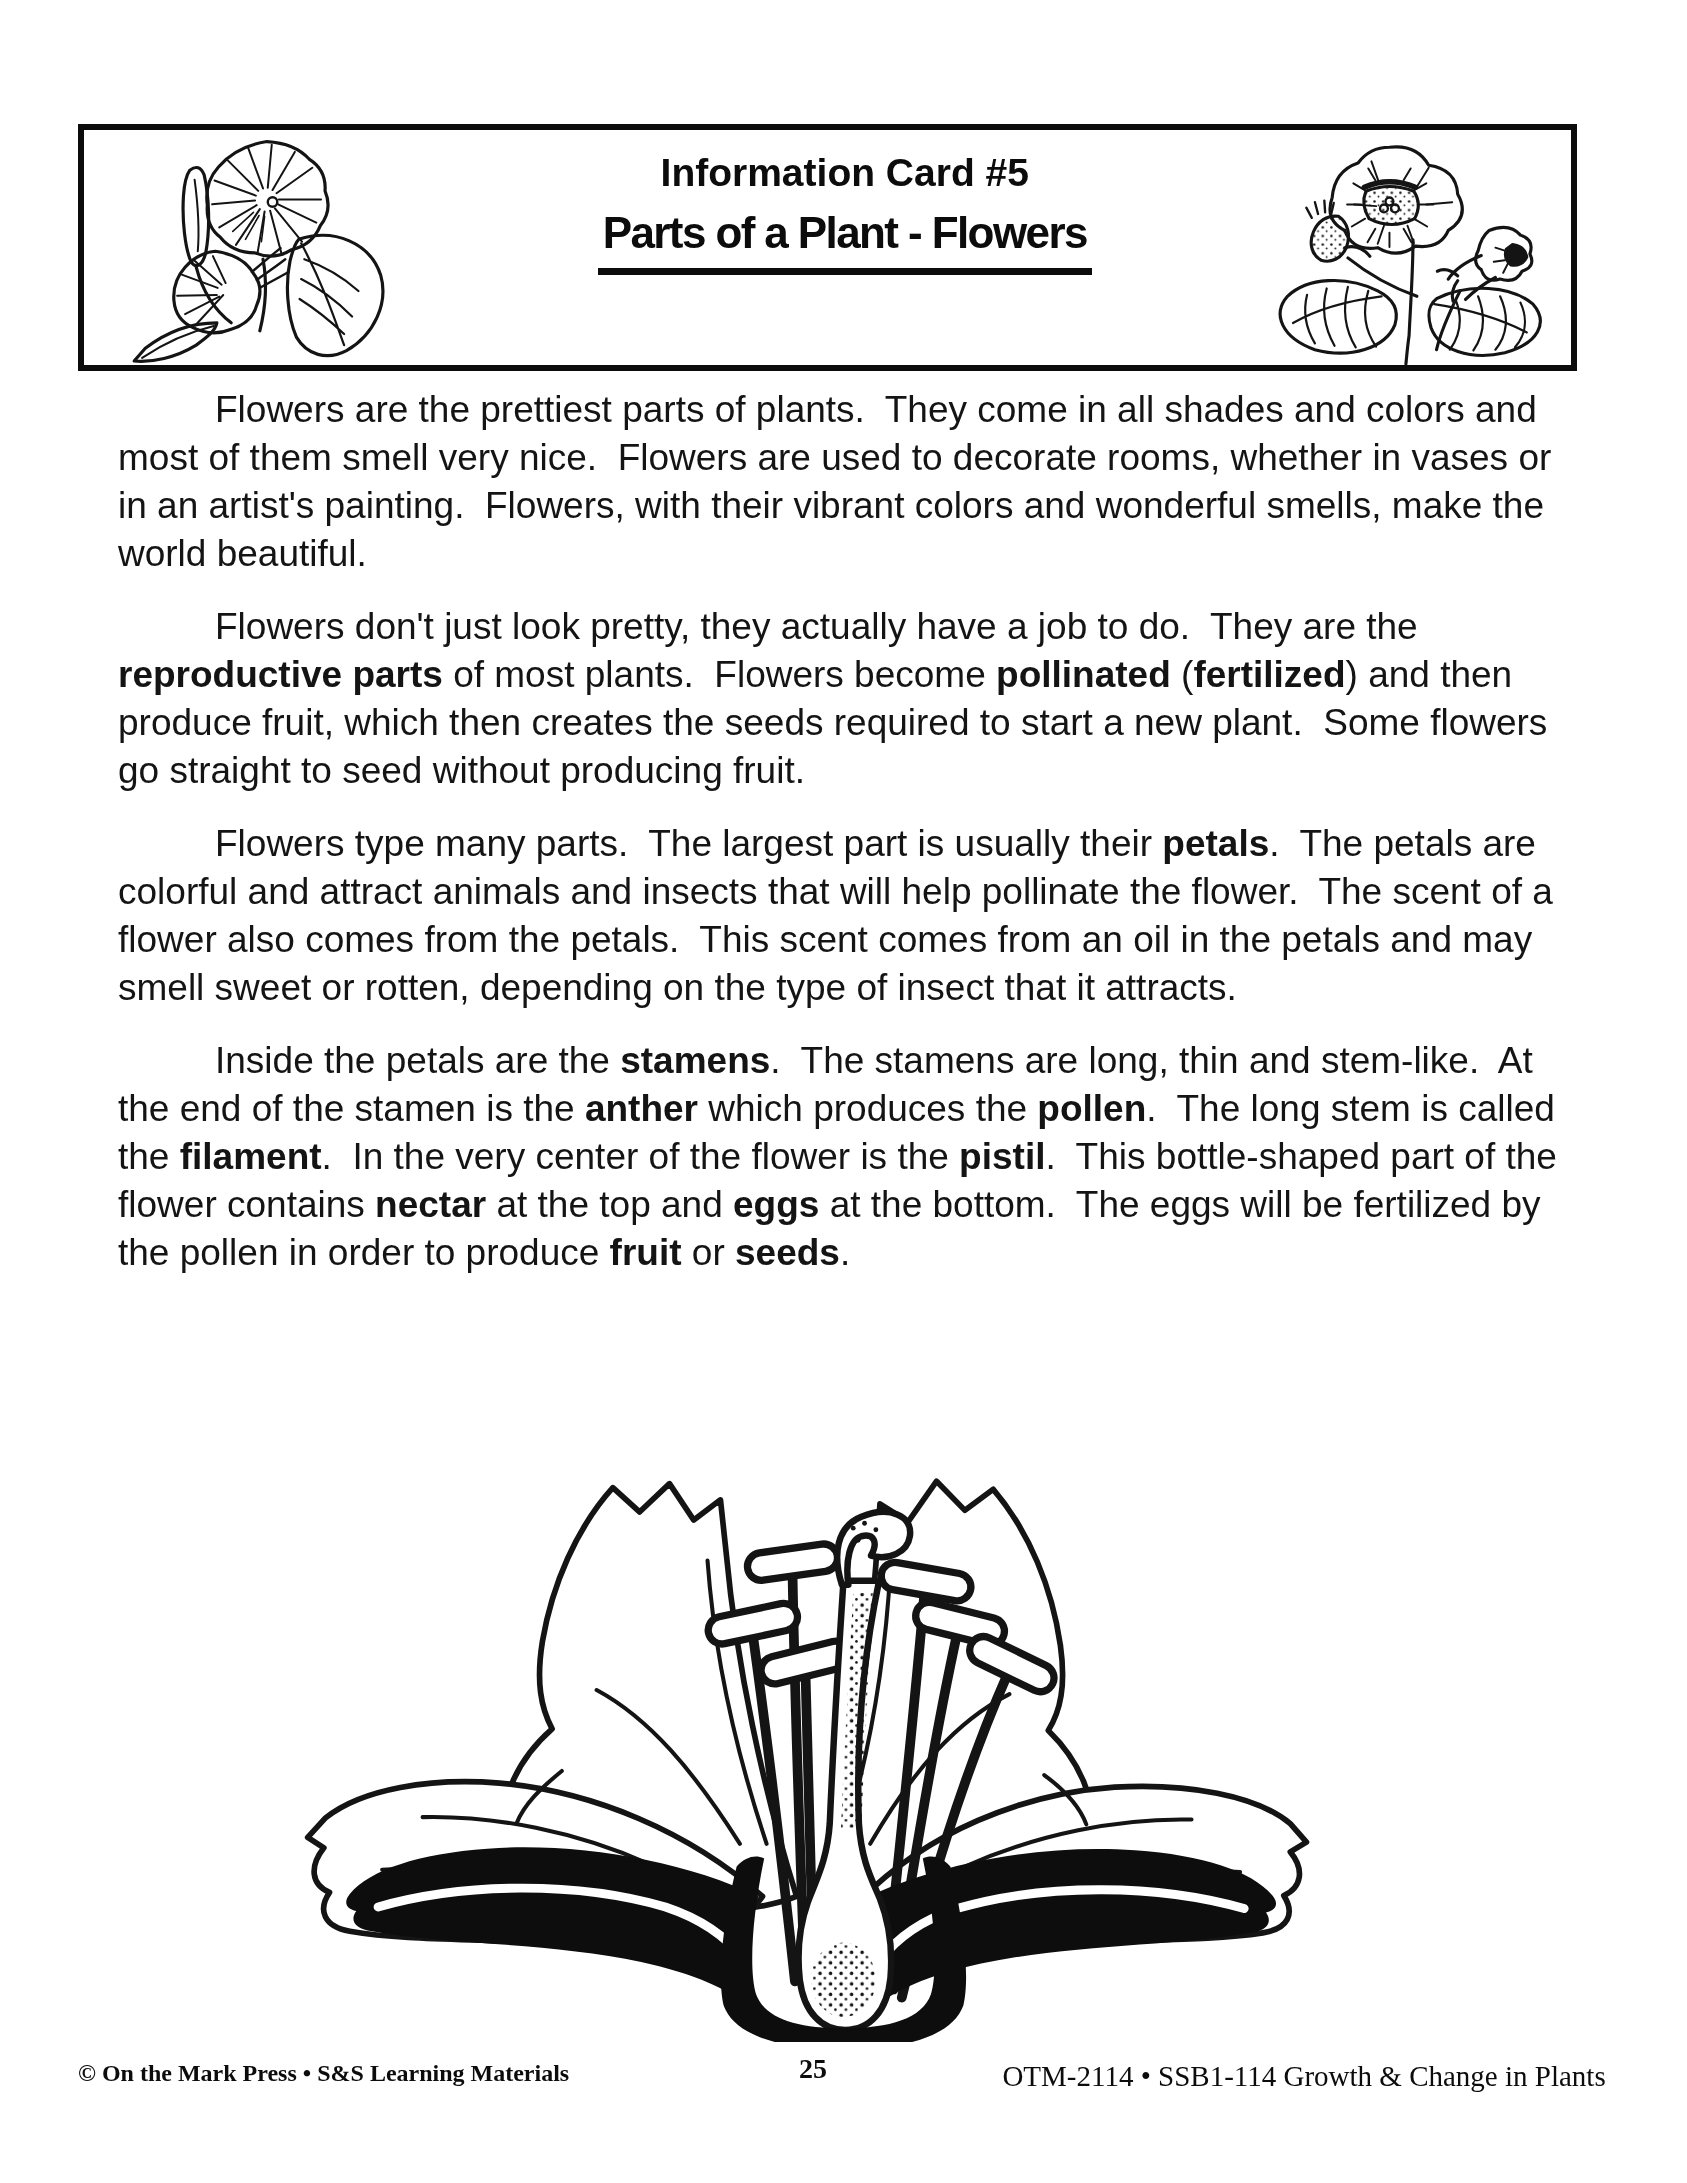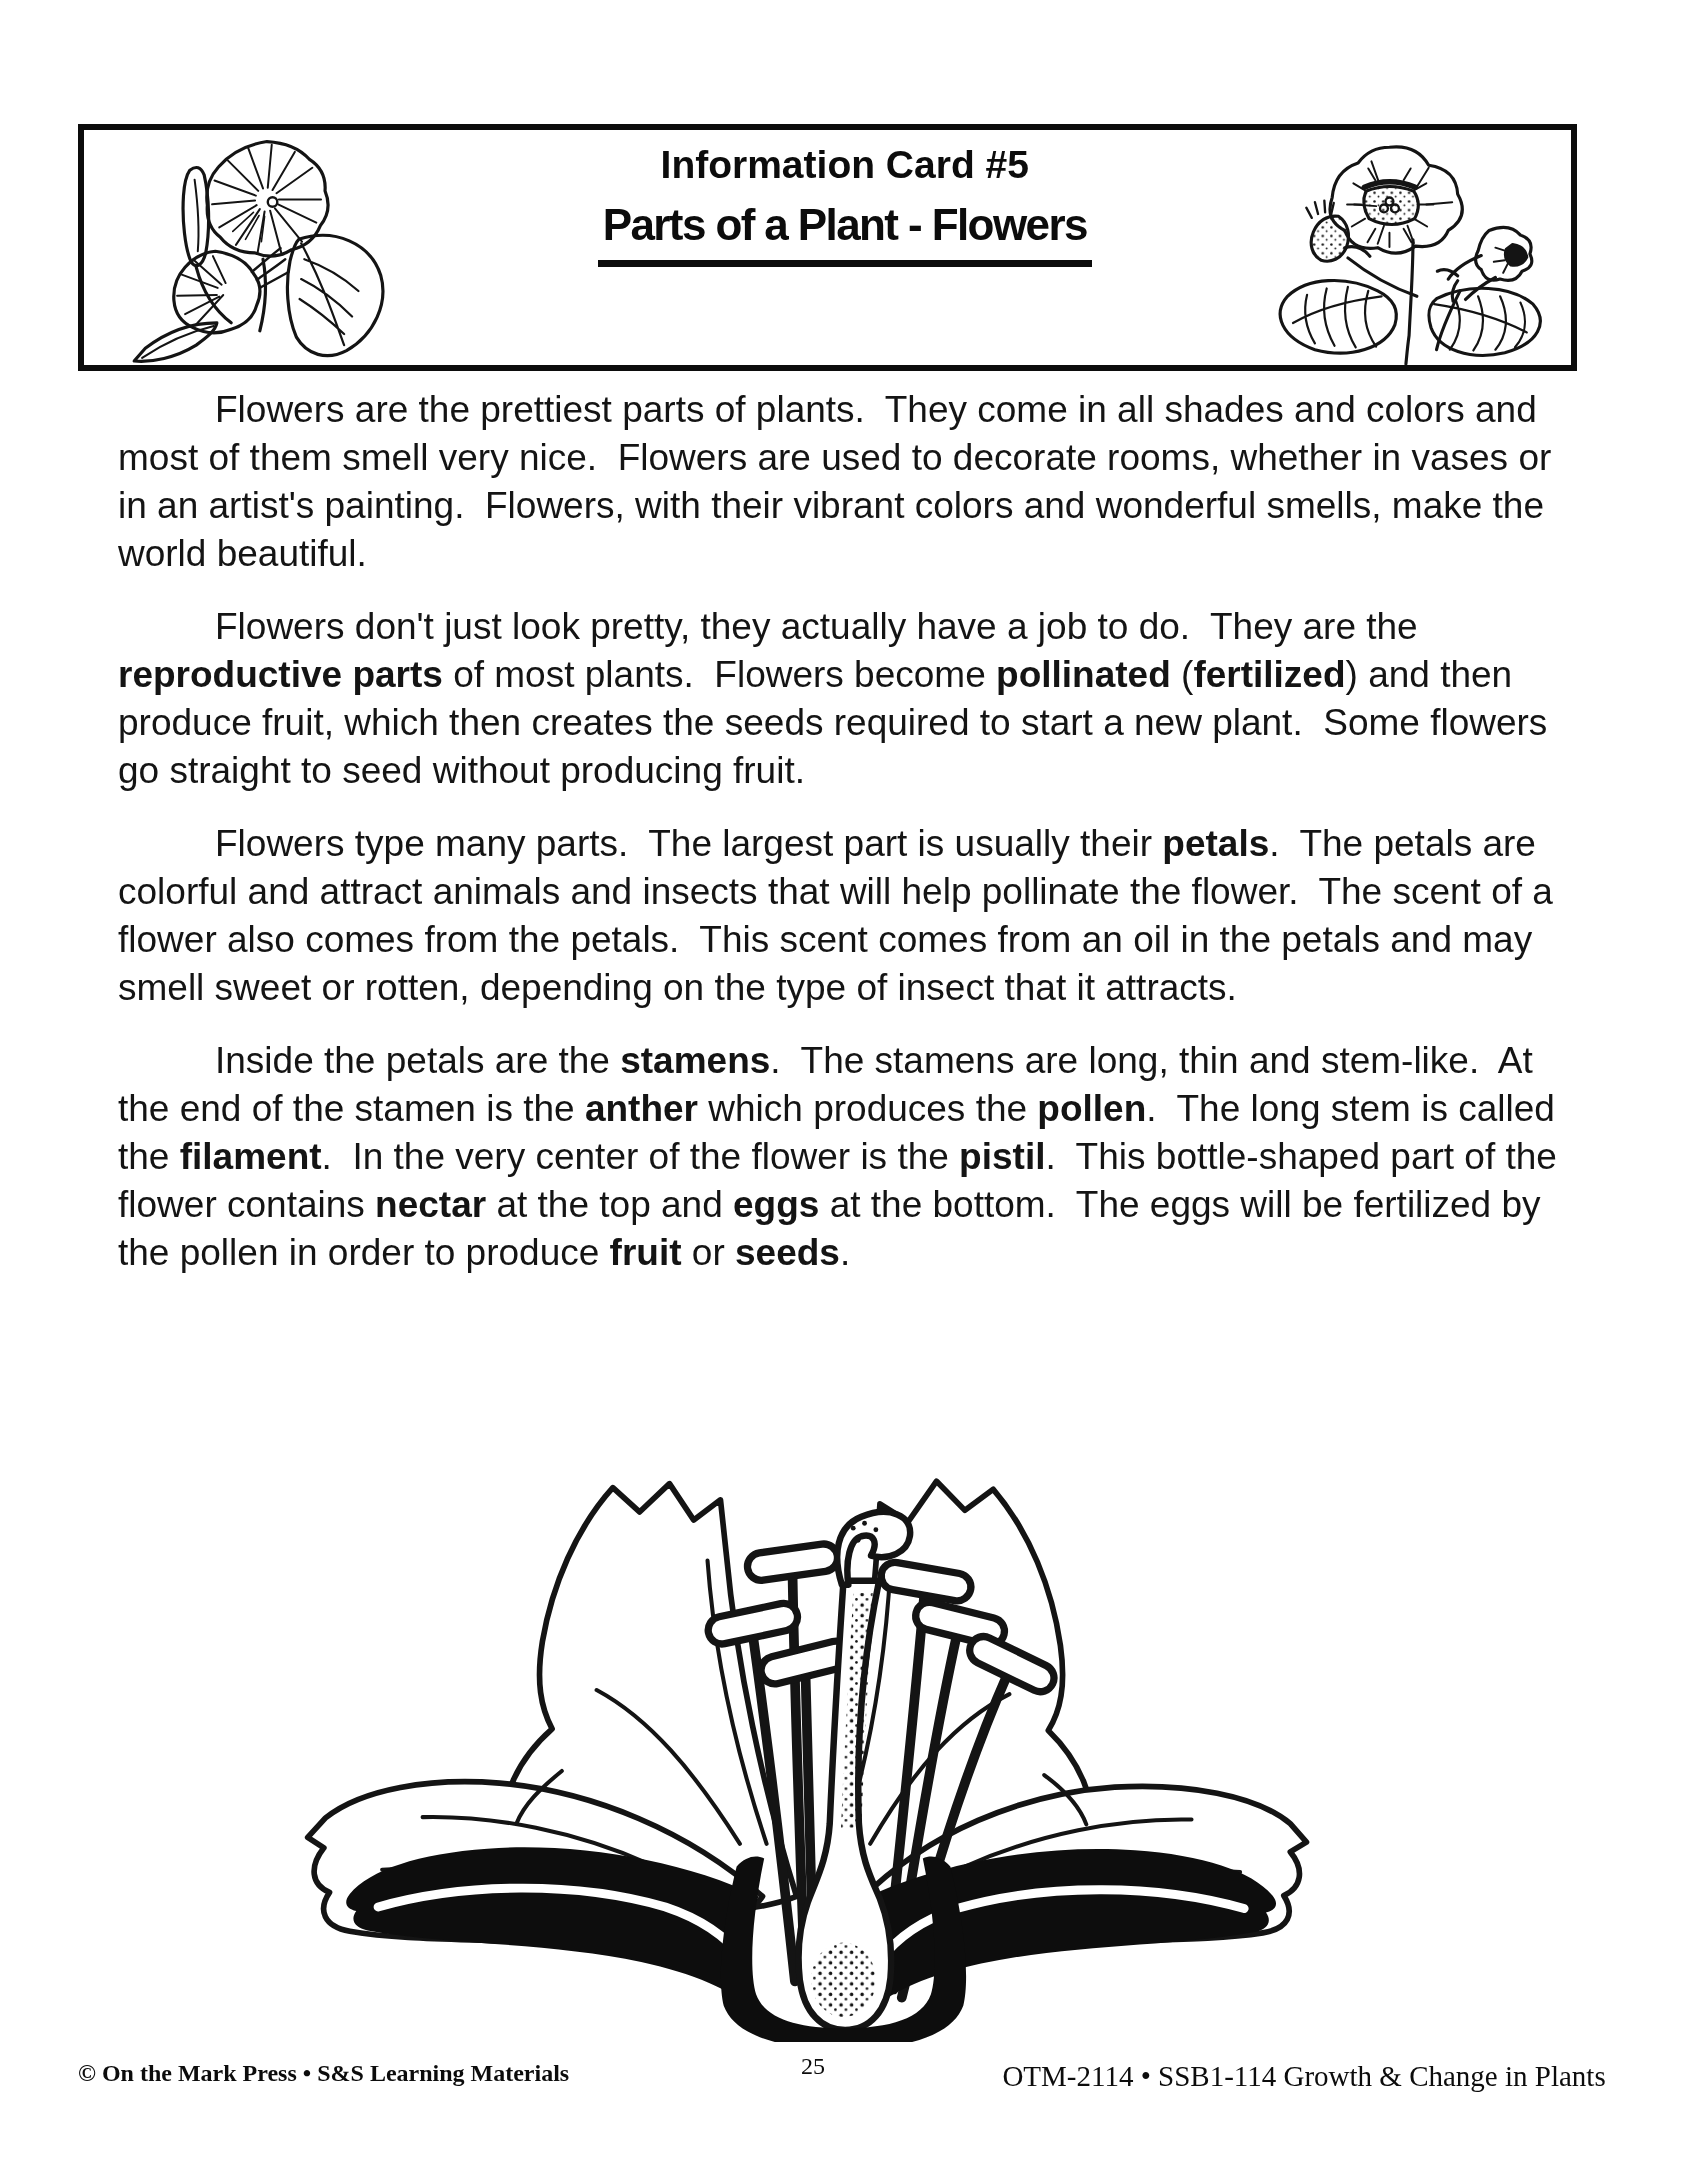--- a/index.html
+++ b/index.html
@@ -4,38 +4,38 @@
 <style>
   html,body{margin:0;padding:0;background:#e8e8e8;}
   .page{position:relative;width:1687px;height:2183px;background:#ffffff;overflow:hidden;
         font-family:"Liberation Sans",sans-serif;color:#141414;}
   
   .header-box{position:absolute;left:78px;top:124px;width:1499px;height:247px;
               border:6.6px solid #0c0c0c;box-sizing:border-box;background:#fff;
               display:flex;align-items:stretch;}
   .illo-left{flex:0 0 334px;align-self:flex-start;margin:1.6px 0 0 11.5px;}
   .illo-right{flex:0 0 306px;align-self:flex-start;margin:0 5px 0 0;}
-  .header-center{flex:1 1 auto;text-align:center;padding-top:13px;min-width:0;}
+  .header-center{flex:1 1 auto;text-align:center;padding-top:21px;min-width:0;}
   .card-label{font-size:39px;font-weight:bold;letter-spacing:0px;color:#0c0c0c;}
   .page-title{display:inline-block;margin-top:13px;font-size:44px;font-weight:bold;
               letter-spacing:-1.6px;color:#0c0c0c;border-bottom:7.4px solid #0c0c0c;
               padding:0 5px 10px 5px;white-space:nowrap;}
   
   .body-text{position:absolute;left:118px;top:386px;width:1450px;
              font-size:37px;line-height:48px;}
   .body-text p{margin:0 0 25px 0;text-indent:97px;white-space:pre-wrap;}
   .body-text strong{font-weight:bold;}
   
   .diagram{position:absolute;left:196px;top:1419px;width:1295px;height:623px;}
   
   .footer{position:absolute;left:78px;top:2053px;width:1531px;height:49px;
           font-family:"Liberation Serif",serif;color:#0c0c0c;}
   .f-left{position:absolute;left:0;top:6.6px;font-size:24px;font-weight:bold;}
   .f-center{position:absolute;left:48%;top:0;transform:translateX(-50%);
-            font-size:24px;font-weight:normal;}
+            font-size:28px;font-weight:bold;}
   .f-right{position:absolute;right:3.3px;top:6.6px;font-size:29px;font-weight:normal;}
 </style>
 </head>
 <body>
 
 <div class="page">
 
   <div class="header-box">
 
     <svg class="illo-left" viewBox="0 0 420 300" aria-label="morning-glory-sketch">

